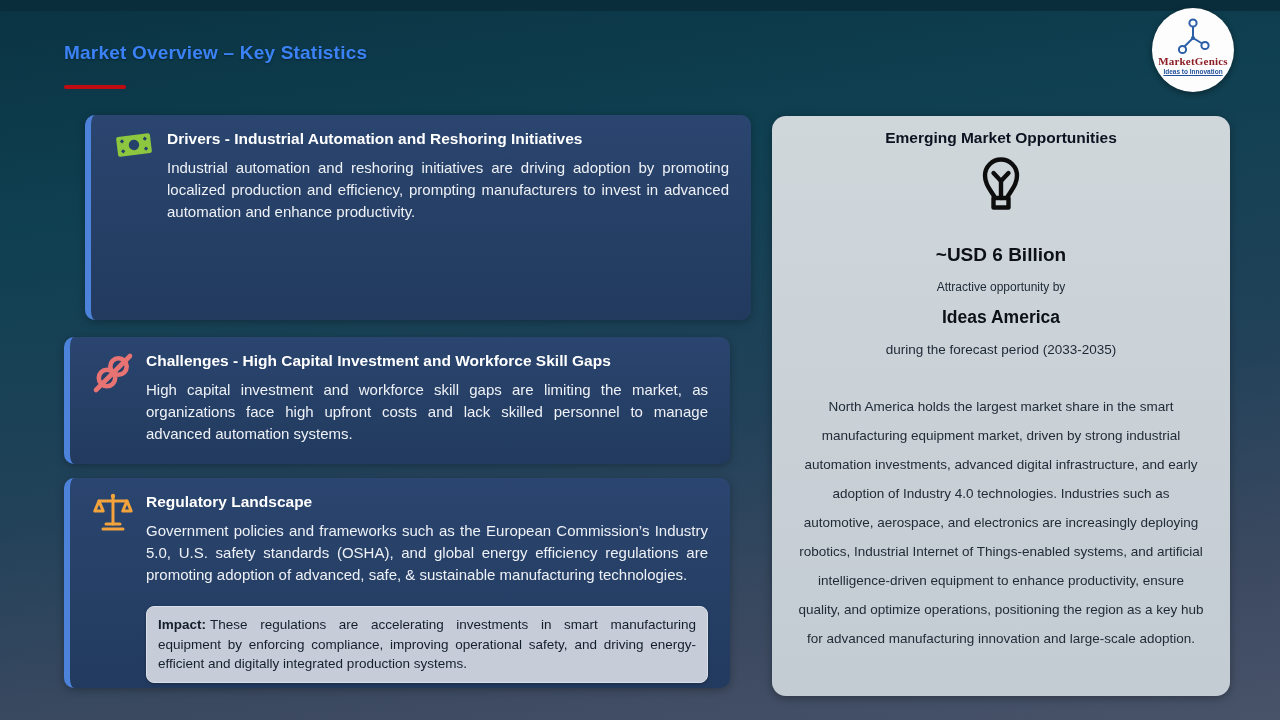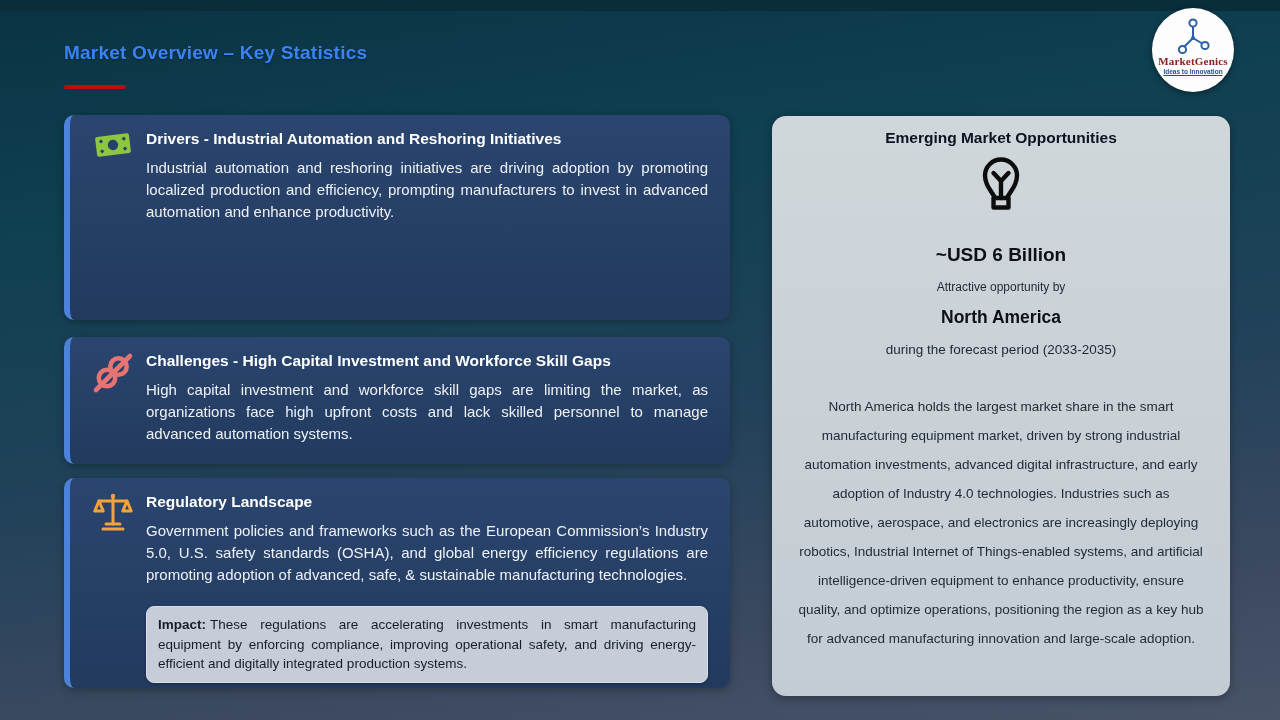--- a/index.html
+++ b/index.html
@@ -27,21 +27,21 @@
 
   
   .card {
     position:absolute; left:64px; width:666px;
     background:linear-gradient(180deg,#2a456f 0%, #223a5e 100%);
     border-radius:10px;
     border-left:6px solid #4d82da;
     box-shadow:0 2px 8px rgba(0,0,0,.28);
     padding:12px 22px 12px 76px;
   }
-  .card-1 { top:115px; height:205px; }
+  .card-1 { top:115px; height:205px;margin-left:21px; }
   .card-2 { top:337px; height:127px; }
   .card-3 { top:478px; height:210px; }
   .card-icon {
     position:absolute; left:22px; top:14px; width:42px; height:46px;
     display:flex; align-items:flex-start; justify-content:center;
   }
   .card-title {
     font-size:15.5px; font-weight:bold; color:#ffffff; line-height:24px;
   }
   .card-body {
@@ -157,21 +157,21 @@
       <g fill="none" stroke="#0d0d0d" stroke-width="4.4" stroke-linecap="round" stroke-linejoin="round">
         <path d="M16 40 C 11 32 7 27.5 7 19.5 A 16 16 0 1 1 39 19.5 C 39 27.5 35 32 30 40"></path>
         <path d="M15.5 17 L23 25 L30.5 17"></path>
         <line x1="23" y1="25" x2="23" y2="42"></line>
         <rect x="15.5" y="42" width="15" height="9.5"></rect>
       </g>
     </svg>
   </div>
   <div class="panel-value">~USD 6 Billion</div>
   <div class="panel-caption">Attractive opportunity by</div>
-  <div class="panel-region">North America</div>
+  <div class="panel-region">Ideas America</div>
   <div class="panel-period">during the forecast period (2033-2035)</div>
   <p class="panel-description">North America holds the largest market share in the smart manufacturing equipment market, driven by strong industrial automation investments, advanced digital infrastructure, and early adoption of Industry 4.0 technologies. Industries such as automotive, aerospace, and electronics are increasingly deploying robotics, Industrial Internet of Things-enabled systems, and artificial intelligence-driven equipment to enhance productivity, ensure quality, and optimize operations, positioning the region as a key hub for advanced manufacturing innovation and large-scale adoption.</p>
 </aside>
 
 <div class="logo">
   <svg width="34" height="40" viewBox="0 0 34 40" aria-hidden="true" style="margin-top:8px;">
     <g stroke="#2b5fa8" stroke-width="2" fill="none">
       <line x1="17" y1="22" x2="17" y2="10"></line>
       <line x1="17" y1="22" x2="8" y2="31"></line>
       <line x1="17" y1="22" x2="27" y2="28"></line>

